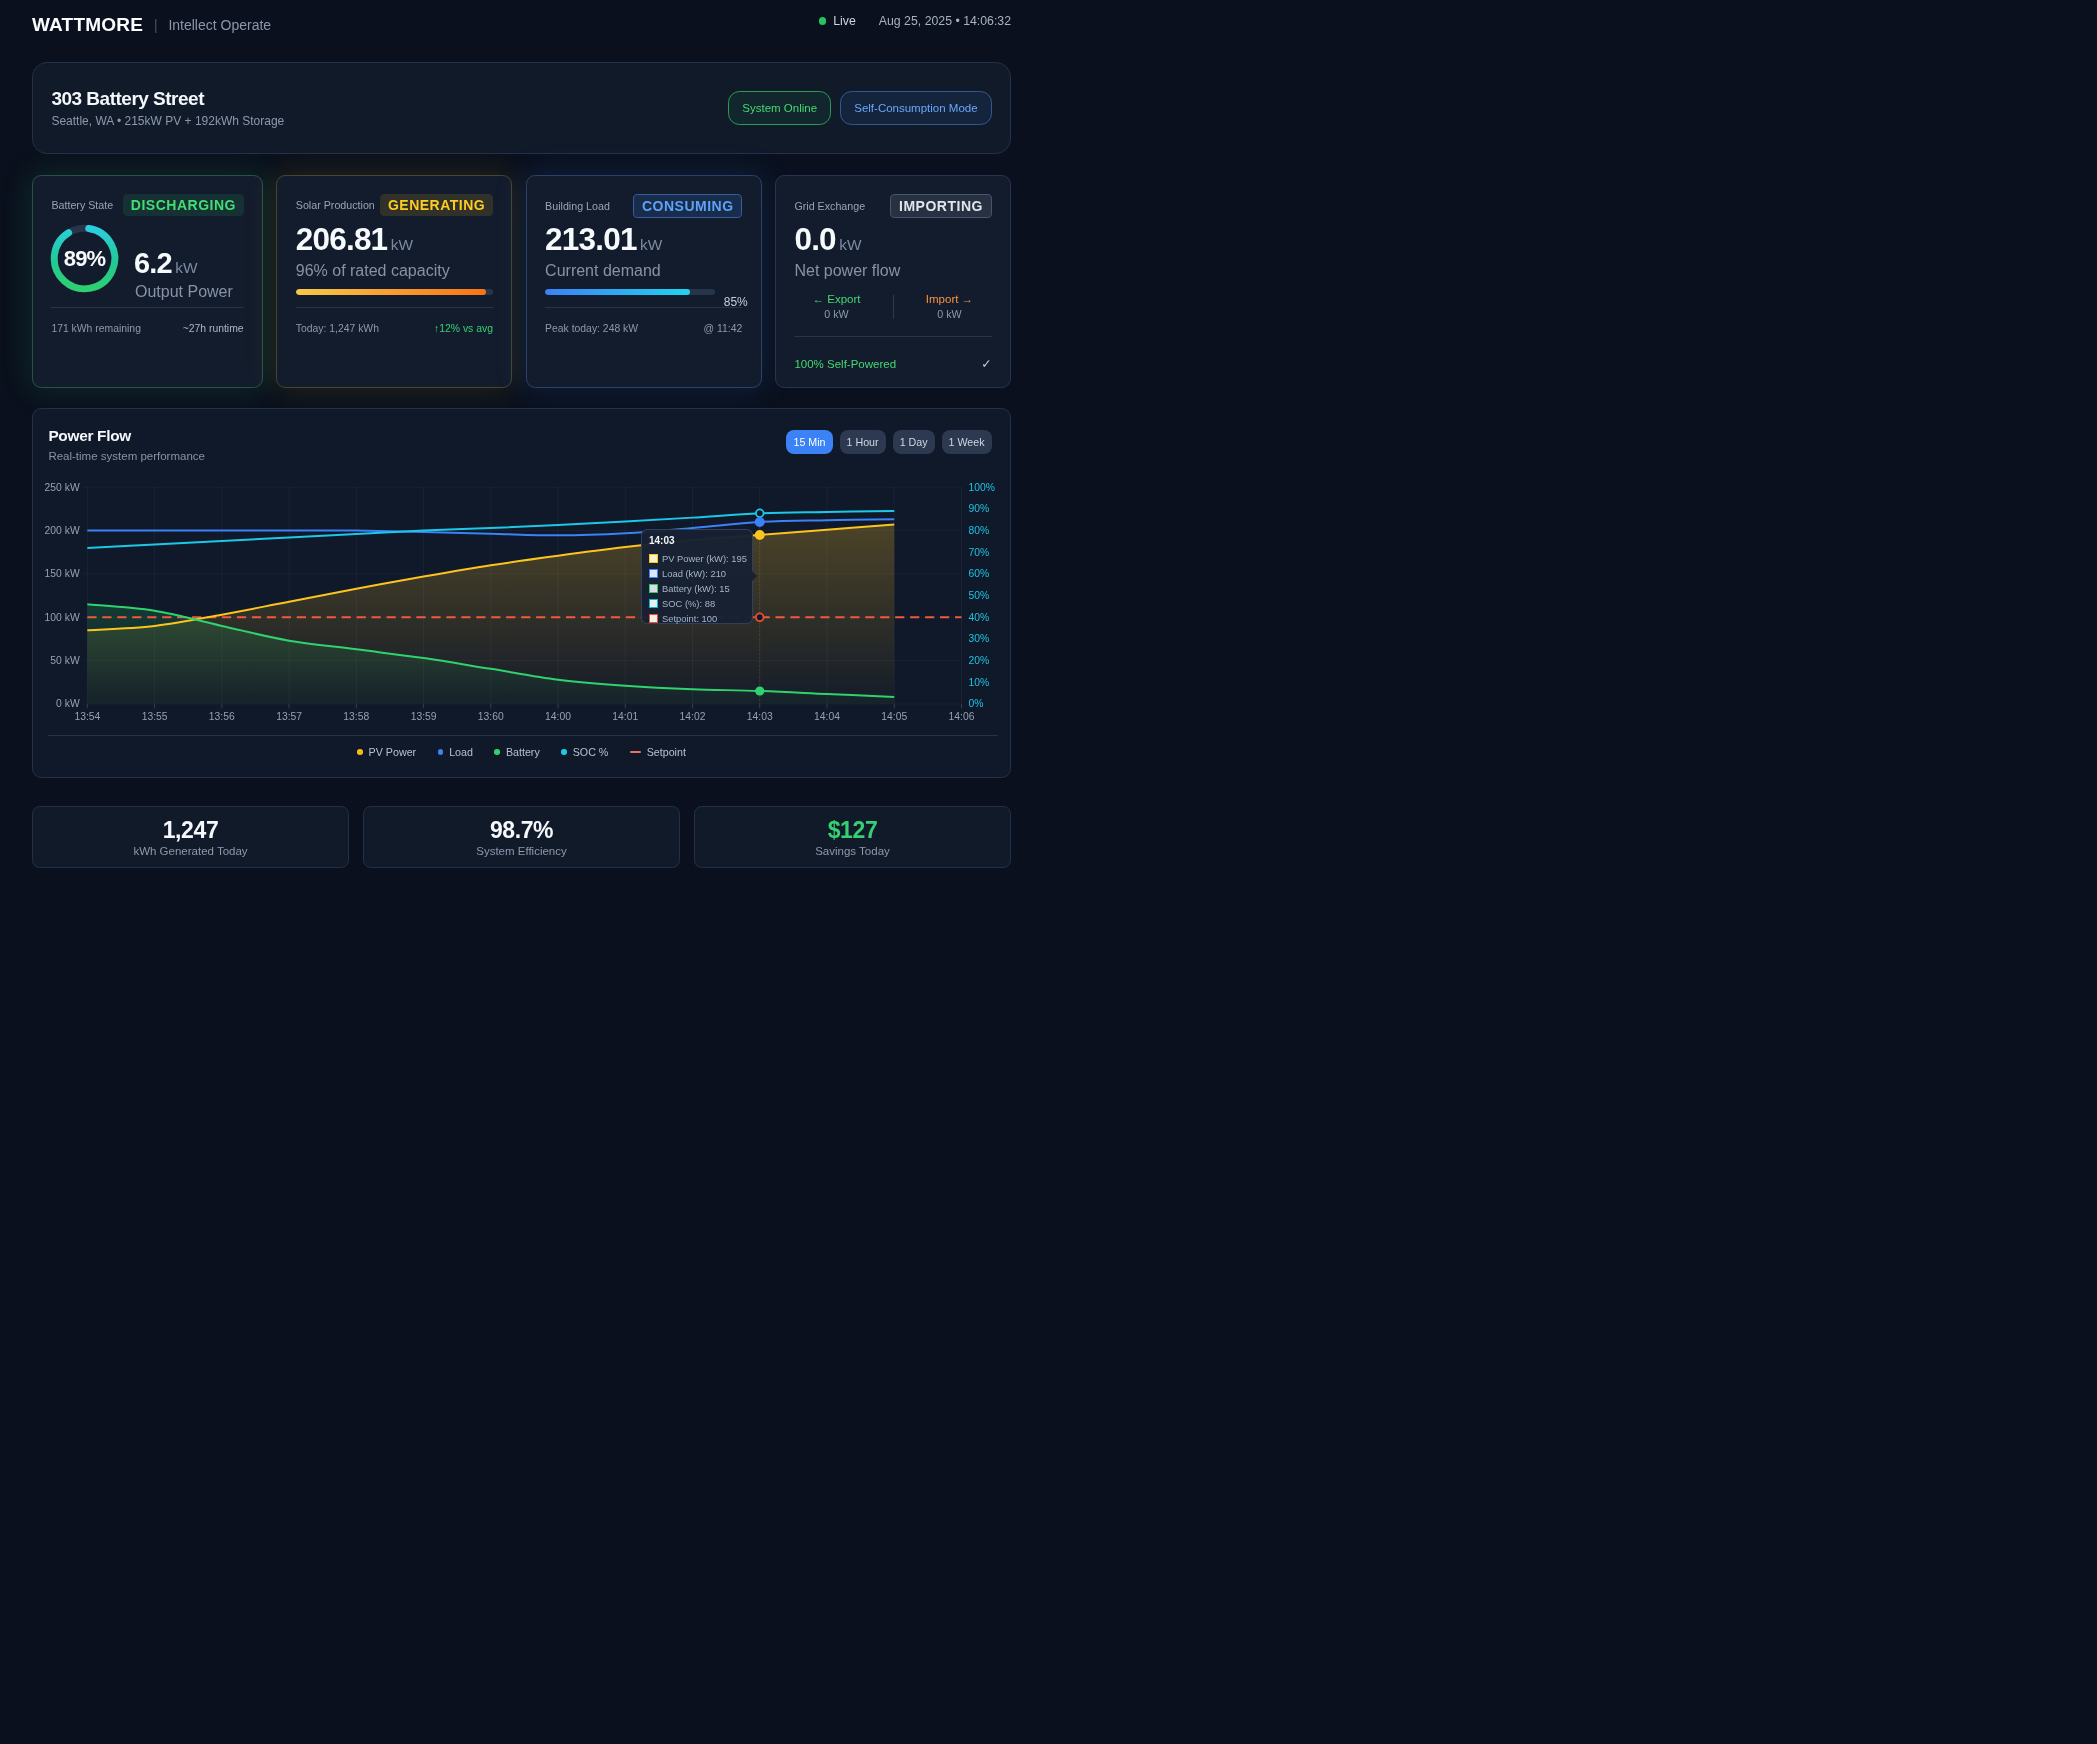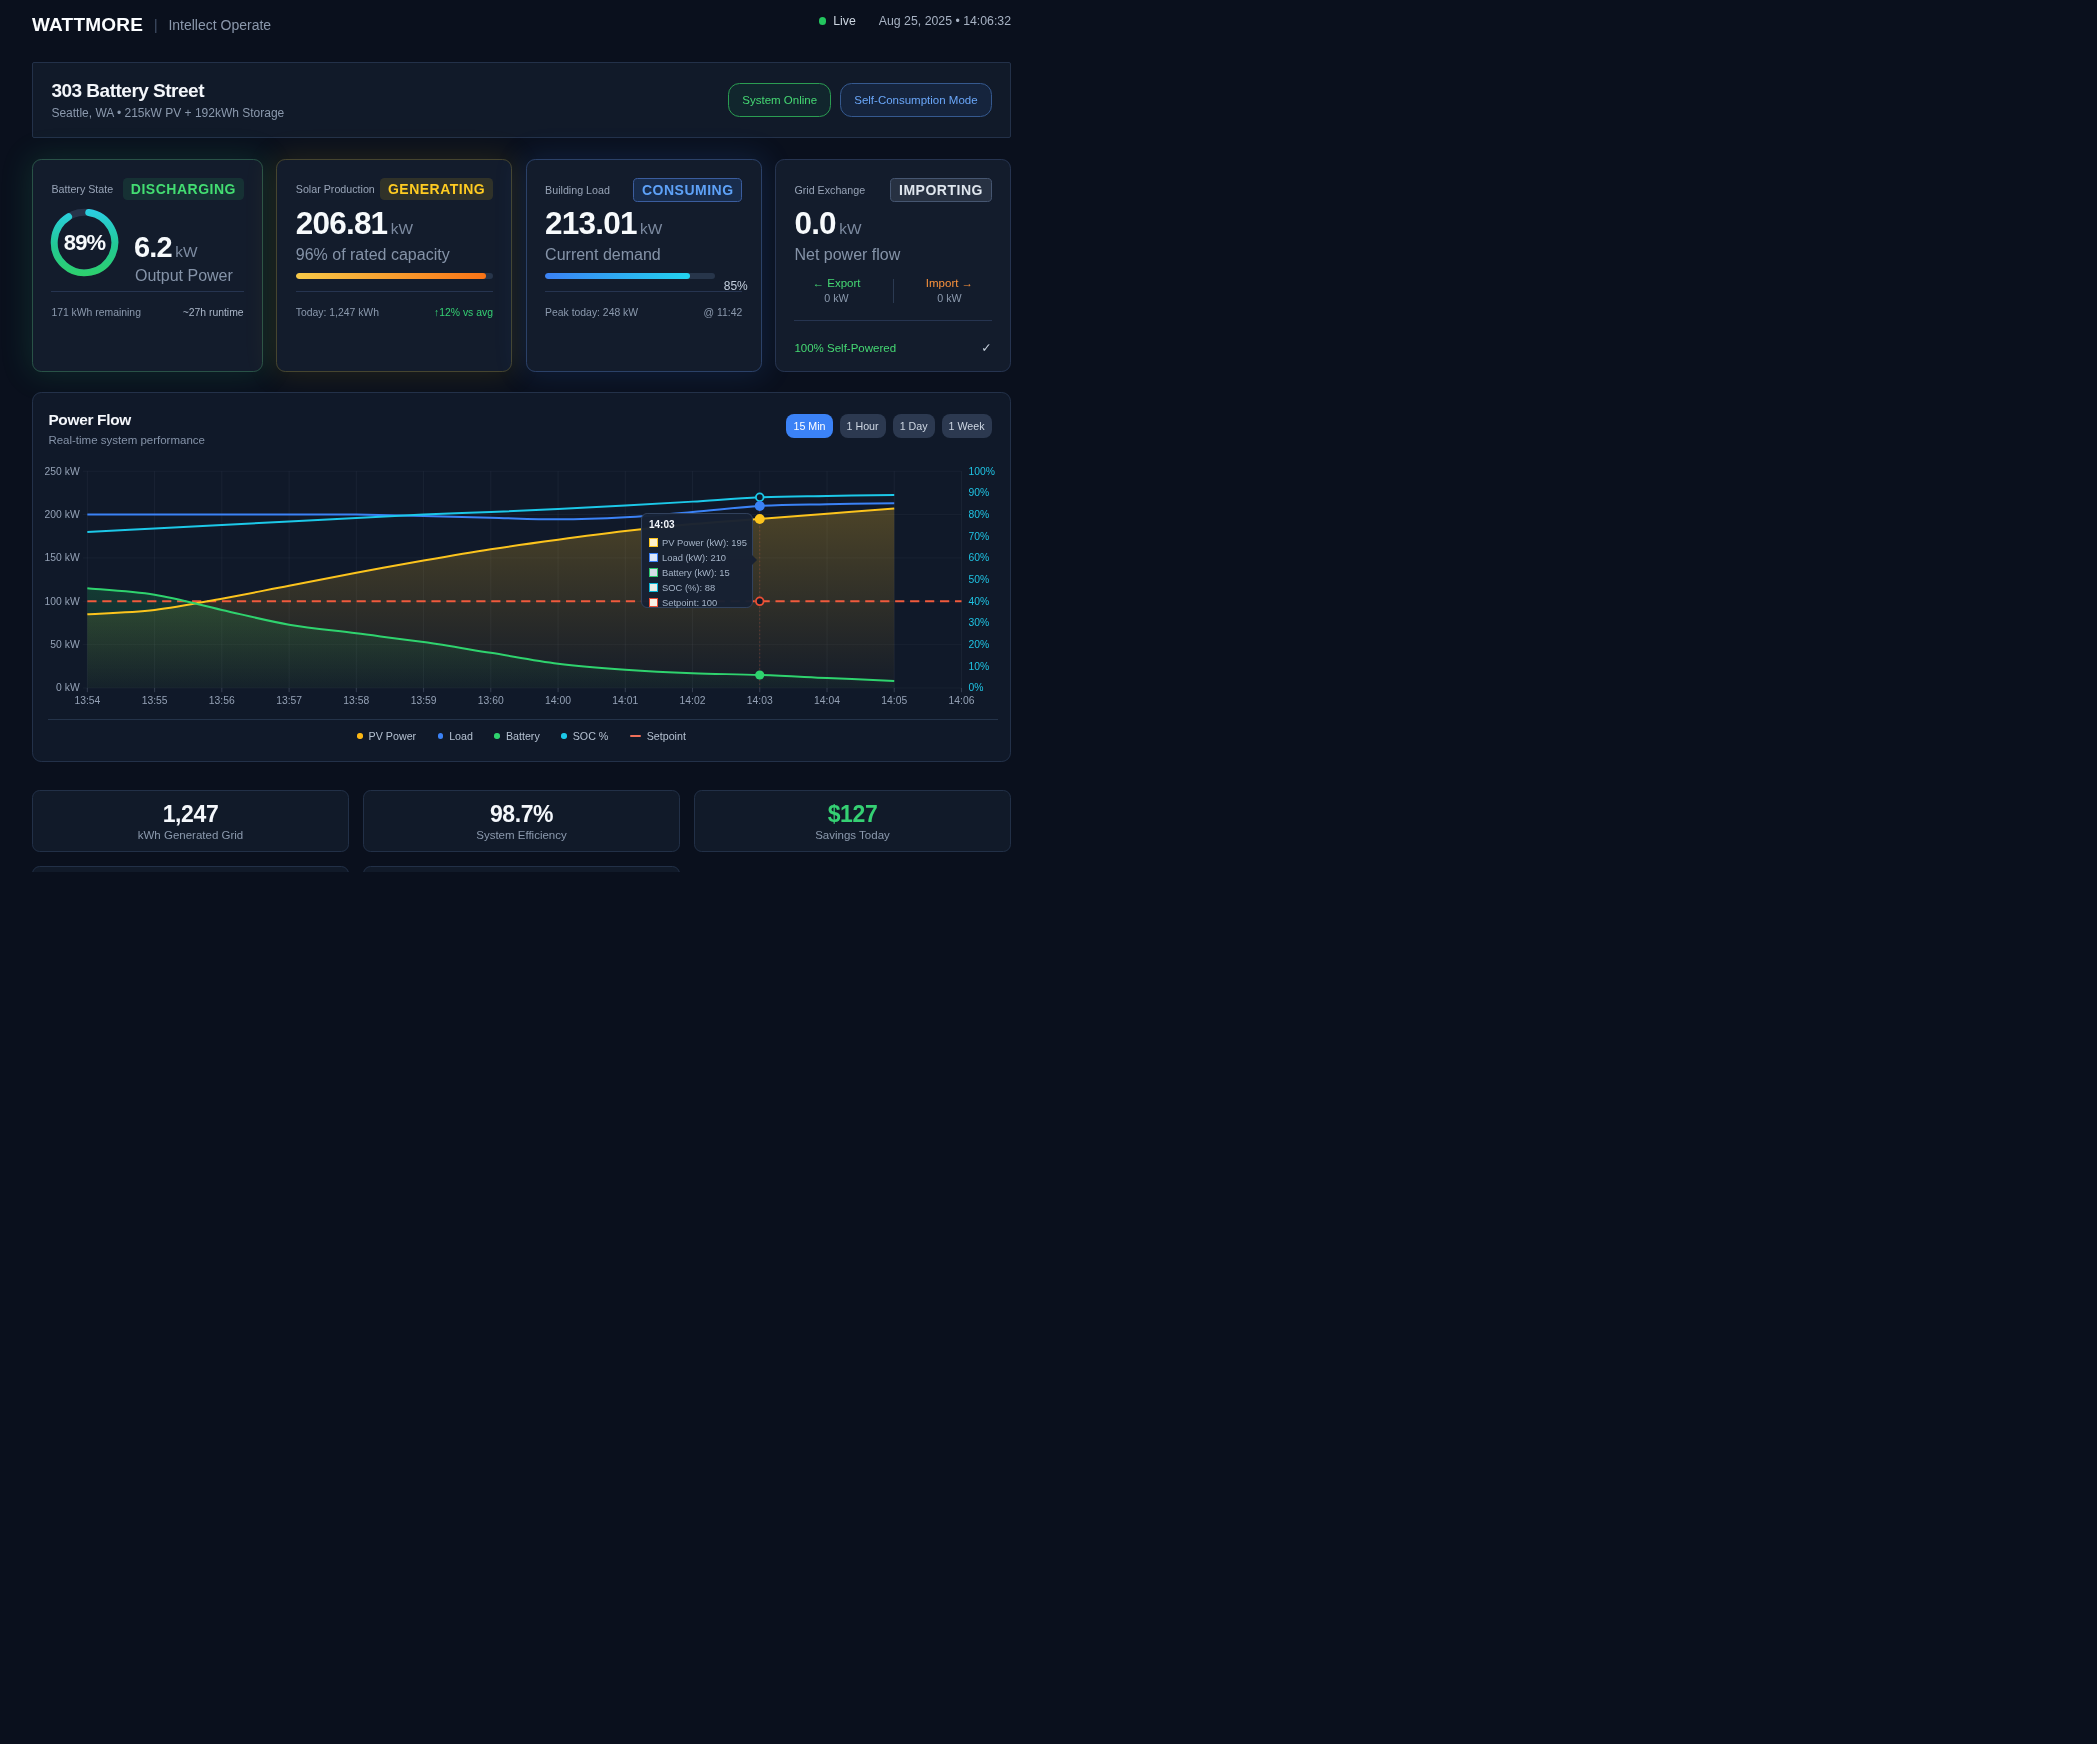--- a/index.html
+++ b/index.html
@@ -8,21 +8,21 @@
 .hdr{height:62px;display:flex;justify-content:space-between;align-items:flex-start;padding-top:14px}
 .logo{display:flex;align-items:center;gap:10.7px}
 .logo .wm{font-size:19px;font-weight:700;color:#fbfdff;letter-spacing:0.2px}
 .logo .sep{color:#3e4c63;font-size:15.4px;font-weight:300}
 .logo .sub{font-size:14px;color:#8b98ac}
 .hright{display:flex;align-items:center;gap:23px}
 .live{display:flex;align-items:center;gap:7px;font-size:12.3px;color:#cdd6e1}
 .livedot{width:7.7px;height:7.7px;border-radius:50%;background:#23c55e}
 .hdate{font-size:12.3px;color:#a7b2c3}
 
-.site{height:76px;border-radius:2px;background:#111a29;border:0.8px solid #233149;display:flex;justify-content:space-between;align-items:center;padding:0 18.4px}
+.site{height:92px;border-radius:15px;background:#111a29;border:0.8px solid #233149;display:flex;justify-content:space-between;align-items:center;padding:0 18.4px}
 .site h1{font-size:19px;font-weight:700;color:#f4f7fb;margin-bottom:4.6px;letter-spacing:-0.5px}
 .site .ss{font-size:12px;color:#8b99ad}
 .pills{display:flex;gap:9.2px}
 .pill{height:22px;display:flex;align-items:center;padding:16px 13px;border-radius:11.5px;font-size:11.5px}
 .pill.g{color:#45d873;border:0.8px solid #2b9d52;background:rgba(34,197,94,.07)}
 .pill.b{color:#6aa6f8;border:0.8px solid #35598f;background:rgba(59,130,246,.10)}
 
 .stats{display:grid;grid-template-columns:231px 1fr 1fr 1fr;gap:13.4px;margin-top:21px}
 .sc{position:relative;height:213px;background:#131c2c;border:0.8px solid #263450;border-radius:9.2px;padding:0 18.4px}
 .sc.glow-g{box-shadow:0 0 31px 2.3px rgba(45,212,130,0.13);border-color:#295247}
@@ -313,21 +313,21 @@
     <div class="litem"><span class="ldot" style="background:#3b82f6"></span>Load</div>
     <div class="litem"><span class="ldot" style="background:#2fd36e"></span>Battery</div>
     <div class="litem"><span class="ldot" style="background:#1cc8e8"></span>SOC %</div>
     <div class="litem"><span class="ldash"></span>Setpoint</div>
   </div>
 </div>
 
 <div class="bstats">
   <div class="bs">
         <div class="v">1,247</div>
-        <div class="l">kWh Generated Grid</div>
+        <div class="l">kWh Generated Today</div>
       </div>
   <div class="bs">
         <div class="v">98.7%</div>
         <div class="l">System Efficiency</div>
       </div>
   <div class="bs">
         <div class="v grn">$127</div>
         <div class="l">Savings Today</div>
       </div>
   <div class="bs">

